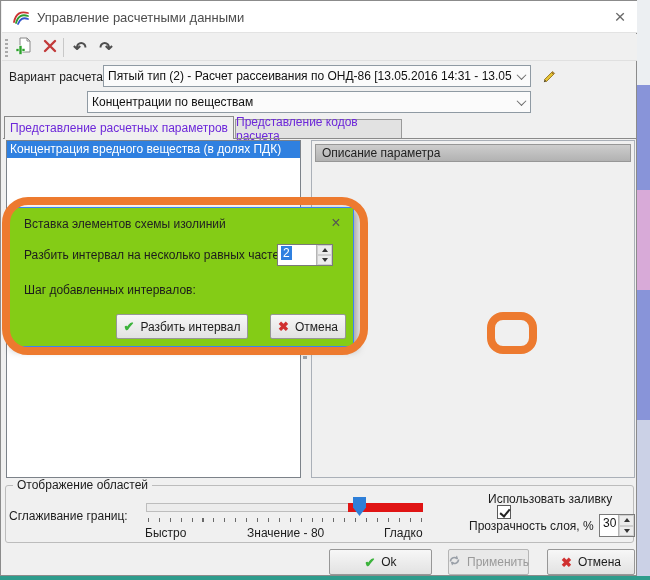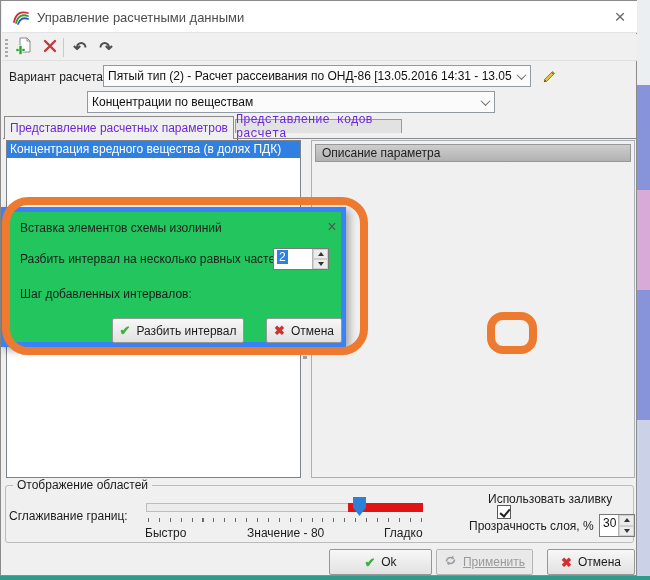--- a/index.html
+++ b/index.html
@@ -27,21 +27,21 @@
 
   label, .lbl { font-size:12px; color:#1c1c1c; white-space:nowrap; }
 
   .combo { height:22px; background:#fbfbfb; border:1px solid #8f9aa3; display:flex; align-items:center; }
   .combo .val { flex:1; font-size:12px; color:#111; padding:0 4px; white-space:nowrap; overflow:hidden; }
   .combo .arrow-zone { width:18px; height:100%; display:flex; align-items:center; justify-content:center; }
   .chev { width:7px; height:7px; border-right:1.6px solid #6b6b6b; border-bottom:1.6px solid #6b6b6b; transform:rotate(45deg) translate(-1px,-1px); }
 
   .tab { font-size:12px; color:#6d28d9; display:flex; align-items:center; justify-content:center; }
   .tab.active { left:3px; top:115px; width:230px; height:23px; background:#f0f0f0; border:1px solid #8a8a8a; border-bottom:none; z-index:3; }
-  .tab.inactive { left:234px; top:118px; width:167px; height:14px; background:#e2e2e2; border:1px solid #9a9a9a; border-bottom:none;font-family:Liberation Mono, monospace; }
+  .tab.inactive { left:234px; top:118px; width:167px; height:19px; background:#e2e2e2; border:1px solid #9a9a9a; border-bottom:none; }
   .tabline { left:2px; top:137px; width:633px; height:1px; background:#8a8a8a; z-index:2; }
 
   .listbox { left:5px; top:139px; width:295px; height:338px; background:#fff; border:1px solid #7c8289; z-index:1; }
   .list-item.selected { position:absolute; left:0px; top:0px; width:293px; height:17px; background:#2F80E0; color:#fff; font-size:12px; line-height:17px; padding-left:3px; white-space:nowrap; overflow:hidden; }
   .split-dot { width:4px; height:3px; background:#9aa0a8; }
 
   .rpanel { left:310px; top:139px; width:324px; height:338px; background:#f0f0f0; border:1px solid #aab0b8; z-index:1; }
   .panel-header { left:314px; top:143px; width:316px; height:18px; background:linear-gradient(#cdcdcd,#b2b2b2); border:1px solid #979797; font-size:12px; color:#222; line-height:16px; padding-left:6px; z-index:1; }
 
   .tinput { background:#fff; border:1px solid #7a7a7a; font-size:12px; color:#111; padding:0 3px; line-height:18px; white-space:nowrap; overflow:hidden; }
@@ -82,21 +82,21 @@
 
   .checkbox { width:14px; height:14px; background:#fff; border:1px solid #5a5a5a; position:relative; }
   .checkbox.checked::after { content:""; position:absolute; left:4px; top:1px; width:4px; height:8px; border-right:2px solid #222; border-bottom:2px solid #222; transform:rotate(40deg); }
 
   .btn { background:linear-gradient(#f7f7f7,#e2e2e2); border:1px solid #979797; border-radius:2px; font-size:12px; color:#1c1c1c; display:flex; align-items:center; justify-content:center; gap:6px; }
   .btn.disabled { background:#e9e9e9; color:#9a9a9a; border-color:#b5b5b5; }
   .check-glyph { color:#3CB33C; font-size:13px; font-weight:bold; }
   .x-glyph { color:#D03030; font-size:13px; font-weight:bold; }
 
   
-  .dialog { left:0; top:206px; width:345px; height:140px; background:#22c55e; border:5px solid #3b82f6; box-shadow:3px 3px 8px rgba(0,0,0,.35); z-index:40; }
+  .dialog { left:8px; top:206px; width:345px; height:140px; background:#84cc16; border:1px solid #3b82f6; box-shadow:3px 3px 8px rgba(0,0,0,.35); z-index:40; }
   .dlg-title { position:absolute; left:14px; top:9px; font-size:12px; color:#222; }
   .dlg-close { position:absolute; left:314px; top:4px; width:24px; height:22px; font-size:16px; color:#555; text-align:center; line-height:22px; }
 
   
   .anno-rect { left:1px; top:196px; width:366px; height:158px; border:8px solid #ED7A2F; border-radius:26px; z-index:50; pointer-events:none; }
   .anno-ring { left:486px; top:311px; width:50px; height:42px; border:8px solid #ED7A2F; border-radius:16px; z-index:50; pointer-events:none; }
 </style>
 </head>
 <body>
 
@@ -160,21 +160,21 @@
     <div class="abs" style="left:540px;top:67px;">
       <span>
         <svg width="15" height="15" viewBox="0 0 15 15">
           <path d="M3.5 11.5 L10.5 4.5 L12.5 6.5 L5.5 13.5 Z" fill="#E5C235" stroke="#8A6A10" stroke-width=".8"></path>
           <path d="M3.5 11.5 L2.8 14.2 L5.5 13.5 Z" fill="#5A4A20"></path>
           <path d="M10.5 4.5 L11.6 3.4 L13.6 5.4 L12.5 6.5 Z" fill="#B08030" stroke="#8A6A10" stroke-width=".6"></path>
         </svg>
       </span>
     </div>
     <div class="abs lbl" style="left:8px;top:95px;margin-top:20px;">Тип расчета:</div>
-    <div class="abs combo" style="left:86px;top:90px;width:408px;">
+    <div class="abs combo" style="left:86px;top:90px;width:444px;">
       <div class="val">Концентрации по веществам</div>
       <div class="arrow-zone">
           <span class="chev"></span>
         </div>
     </div>
 
     <div class="abs tabline"></div>
     <div class="abs tab active">
         <span>Представление расчетных параметров</span>
       </div>
@@ -354,21 +354,21 @@
         <div>
             <span class="tri-down"></span>
           </div>
       </div>
     </div>
 
     <div class="abs btn" style="left:328px;top:548px;width:103px;height:26px;">
       <span class="check-glyph">✔</span>
       <span>Ok</span>
     </div>
-    <div class="abs btn disabled" style="left:435px;top:548px;width:97px;height:26px;text-decoration:underline;">
+    <div class="abs btn disabled" style="left:447px;top:548px;width:81px;height:26px;">
       <span>
         <svg width="13" height="13" viewBox="0 0 13 13">
           <path d="M2.5 7.5 a4 4 0 0 1 7-2.6" stroke="#9aa0a8" stroke-width="1.6" fill="none"></path>
           <path d="M10.5 5.5 a4 4 0 0 1 -7 2.6" stroke="#9aa0a8" stroke-width="1.6" fill="none"></path>
           <path d="M9 1.5 l1 3.5 l-3.4 -.8 z" fill="#9aa0a8"></path>
           <path d="M4 11.5 l-1 -3.5 l3.4 .8 z" fill="#9aa0a8"></path>
         </svg>
       </span>
       <span>Применить</span>
     </div>

